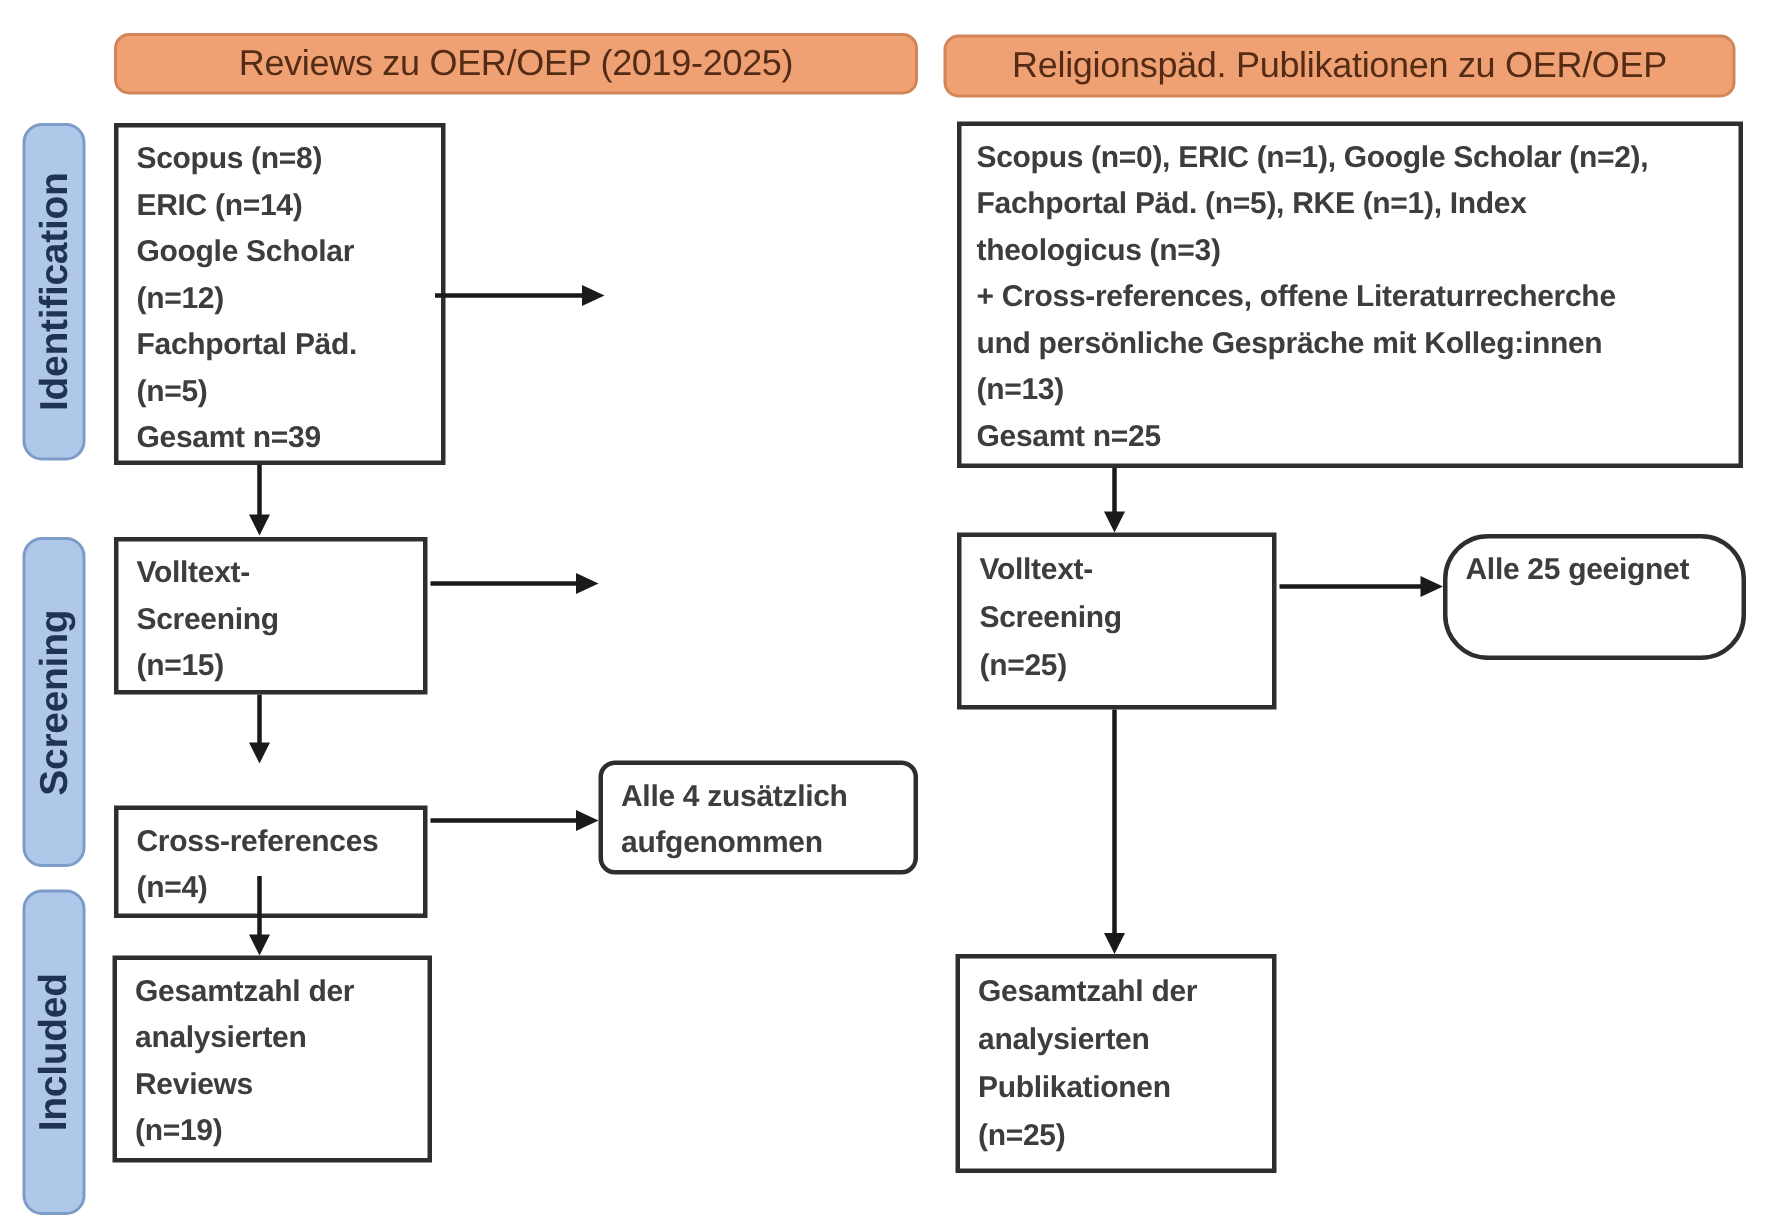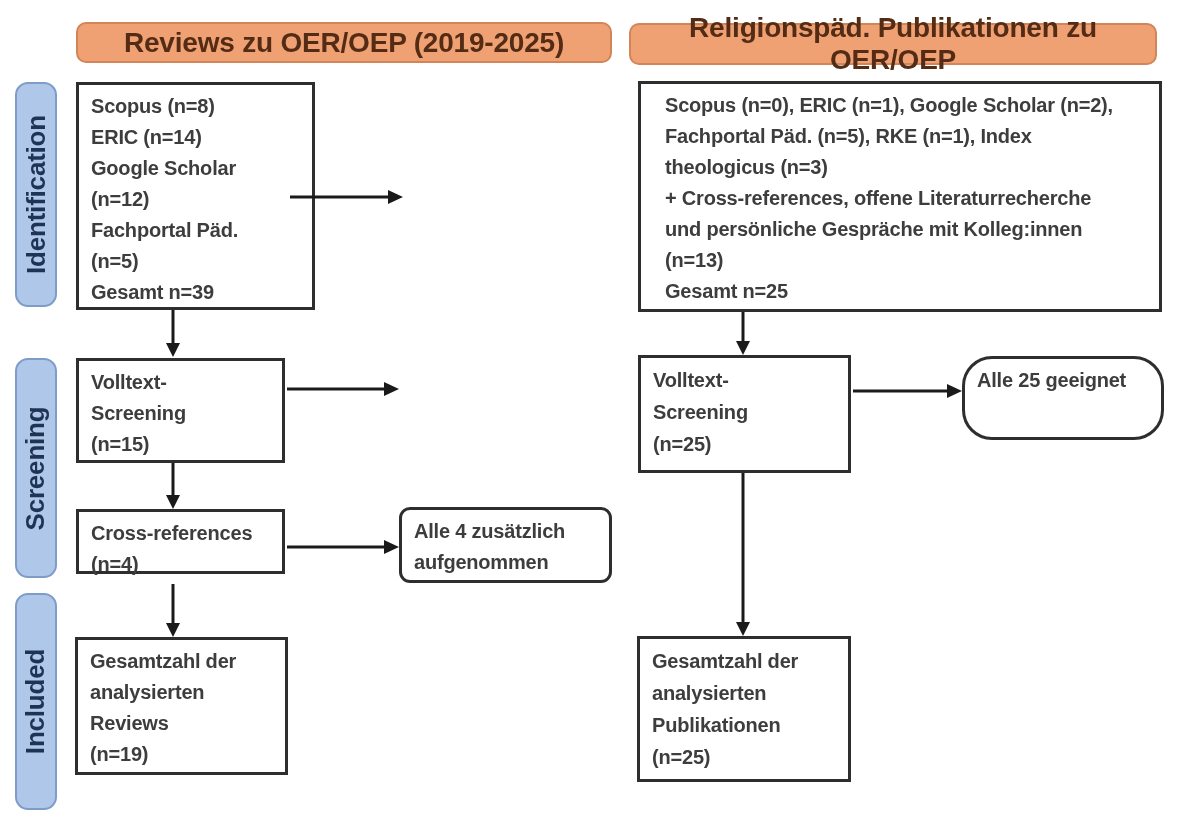--- a/index.html
+++ b/index.html
@@ -10,37 +10,37 @@
   *{margin:0;padding:0;box-sizing:border-box;}
   body{background:#e8e8e8;font-family:"Liberation Sans",sans-serif;}
   .canvas{
     position:relative;width:1182px;height:820px;background:var(--page-bg);
     overflow:hidden;
   }
   .hdr{
     position:absolute;display:flex;align-items:center;justify-content:center;
     background:var(--header-fill);border:2px solid var(--header-border);
     border-radius:10px;color:var(--header-text);
-    font-weight:700;font-size:28px;letter-spacing:-0.2px;
+    font-weight:400;font-size:24px;letter-spacing:-0.2px;
   }
   .stage{
     position:absolute;display:flex;align-items:center;justify-content:center;
     background:var(--stage-fill);border:2px solid var(--stage-border);
     border-radius:13px;color:var(--stage-text);
   }
   .stage span{
     transform:rotate(-90deg);white-space:nowrap;
     font-weight:700;font-size:26px;letter-spacing:-0.2px;
   }
   .box{
     position:absolute;background:#fff;border:3px solid var(--box-border);
     color:var(--box-text);font-weight:700;font-size:20px;line-height:31px;
     letter-spacing:-0.2px;padding:6px 12px;white-space:pre-line;
   }
-  .box.wide{padding:6px 24px;}
+  .box.wide{padding:6px 10px;}
   svg.arrows{position:absolute;left:0;top:0;pointer-events:none;}
   svg.arrows line{stroke:var(--arrow);stroke-width:3;}
   svg.arrows polygon{fill:var(--arrow);}
 </style>
 </head>
 <body>
 
 <div class="canvas">
 
   <div class="hdr" style="left:76px;top:22px;width:536px;height:41px;">
@@ -53,31 +53,31 @@
   <div class="stage" style="left:15px;top:82px;width:42px;height:225px;">
     <span>Identification</span>
   </div>
   <div class="stage" style="left:15px;top:358px;width:42px;height:220px;">
     <span>Screening</span>
   </div>
   <div class="stage" style="left:15px;top:593px;width:42px;height:217px;">
     <span>Included</span>
   </div>
 
-  <div class="box" style="left:76px;top:82px;width:239px;height:228px;">Scopus (n=8)
+  <div class="box" style="left:76px;top:82px;width:221px;height:228px;">Scopus (n=8)
 ERIC (n=14)
 Google Scholar
 (n=12)
 Fachportal Päd.
 (n=5)
 Gesamt n=39</div>
   <div class="box" style="left:76px;top:358px;width:209px;height:105px;">Volltext-
 Screening
 (n=15)</div>
-  <div class="box" style="left:76px;top:509px;width:209px;height:65px;">Cross-references
+  <div class="box" style="left:76px;top:537px;width:209px;height:75px;">Cross-references
 (n=4)</div>
   <div class="box" style="left:399px;top:507px;width:213px;height:76px;border-radius:11px;">Alle 4 zusätzlich
 aufgenommen</div>
   <div class="box" style="left:75px;top:637px;width:213px;height:138px;">Gesamtzahl der
 analysierten
 Reviews
 (n=19)</div>
 
   <div class="box wide" style="left:638px;top:81px;width:524px;height:231px;">Scopus (n=0), ERIC (n=1), Google Scholar (n=2),
 Fachportal Päd. (n=5), RKE (n=1), Index

